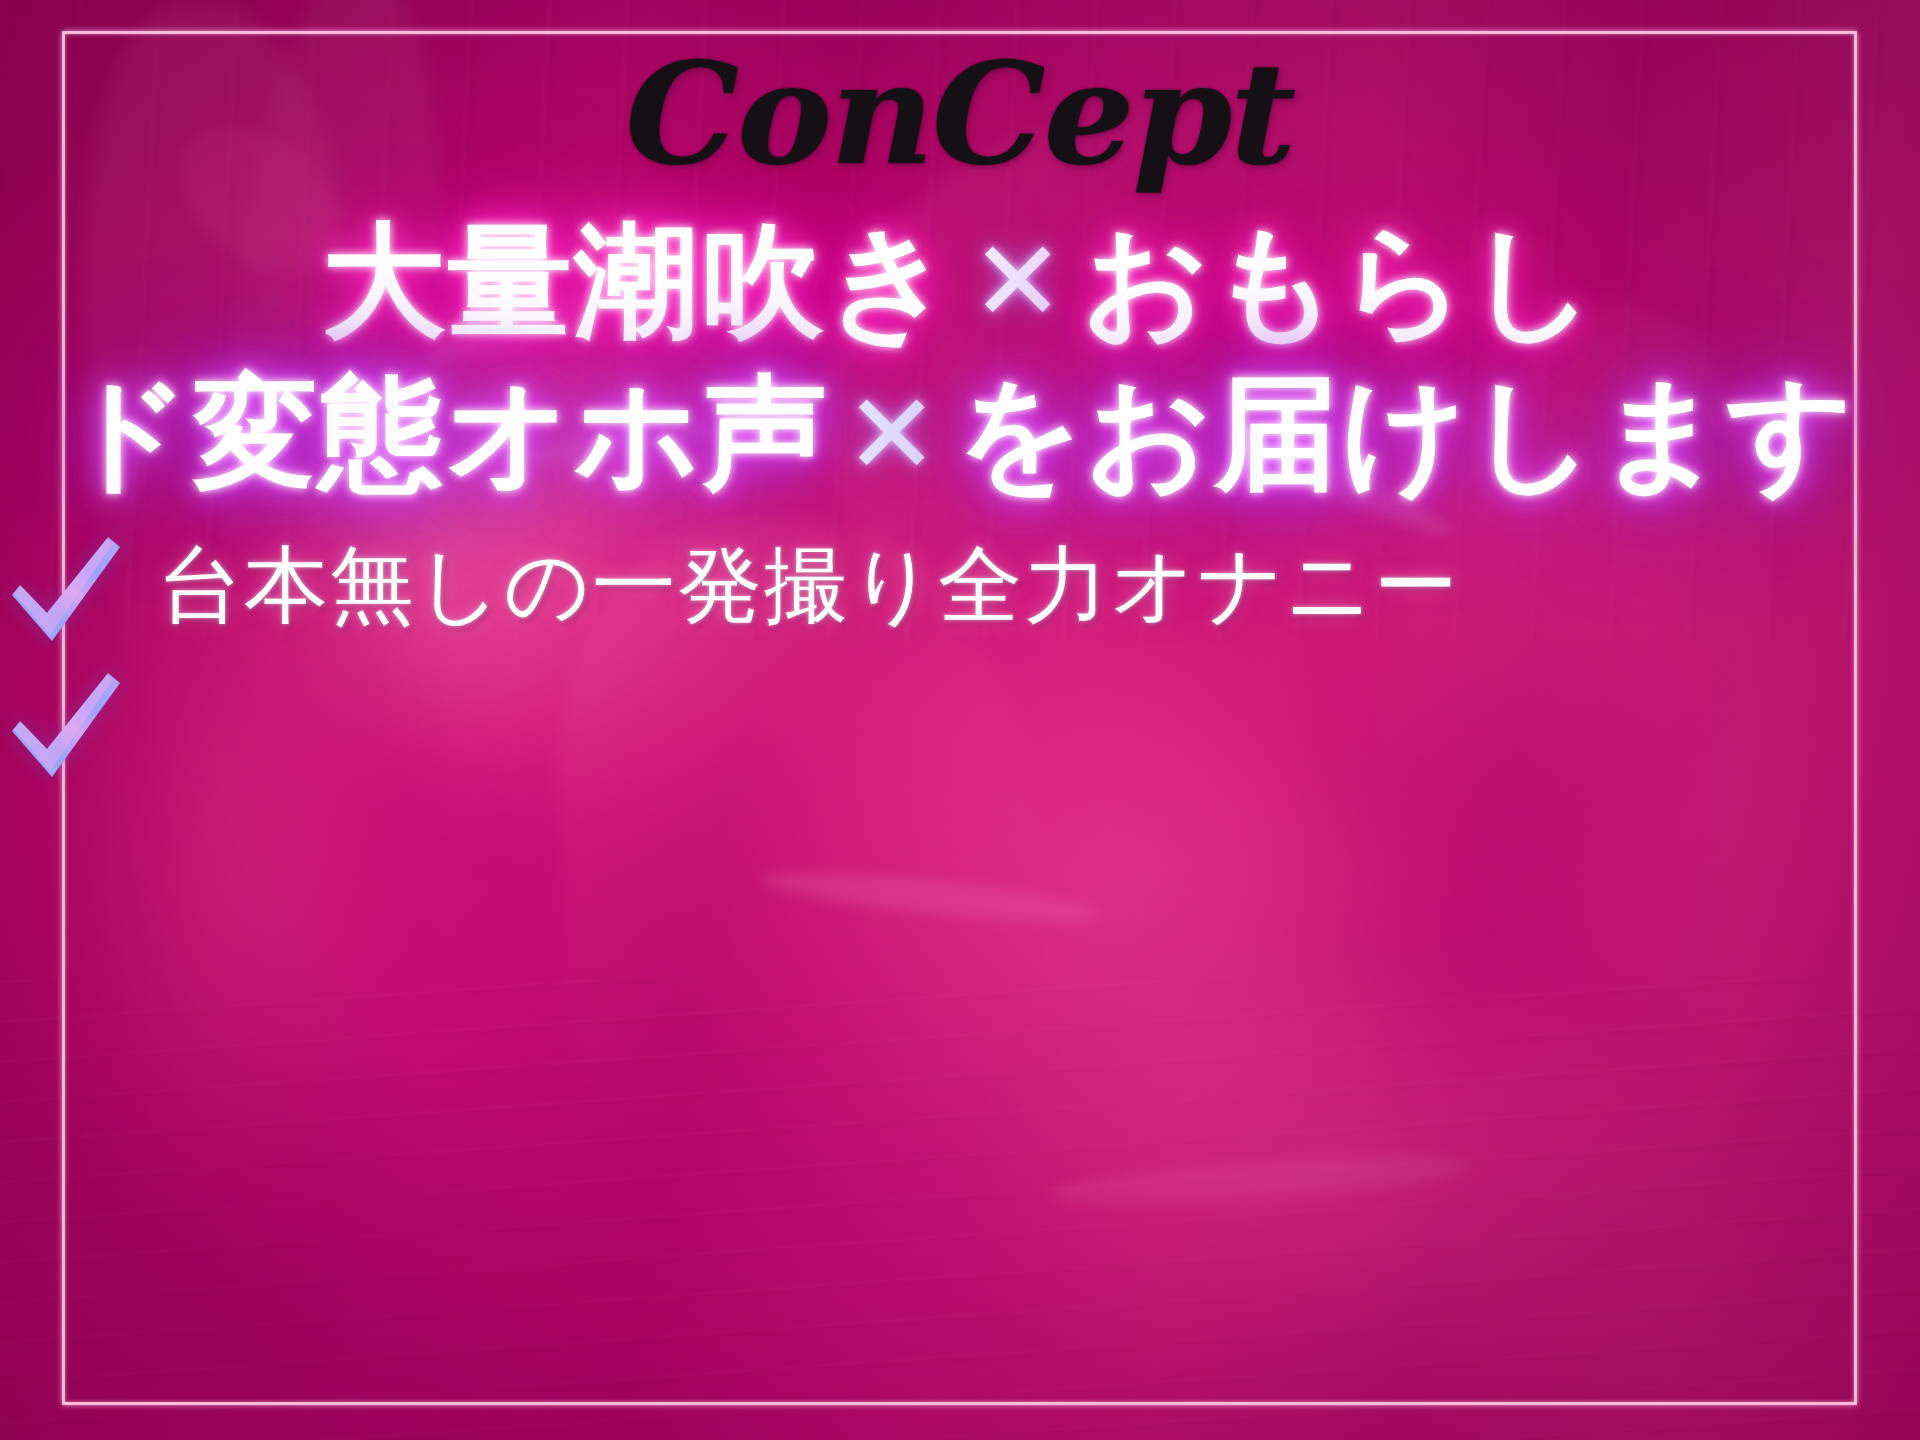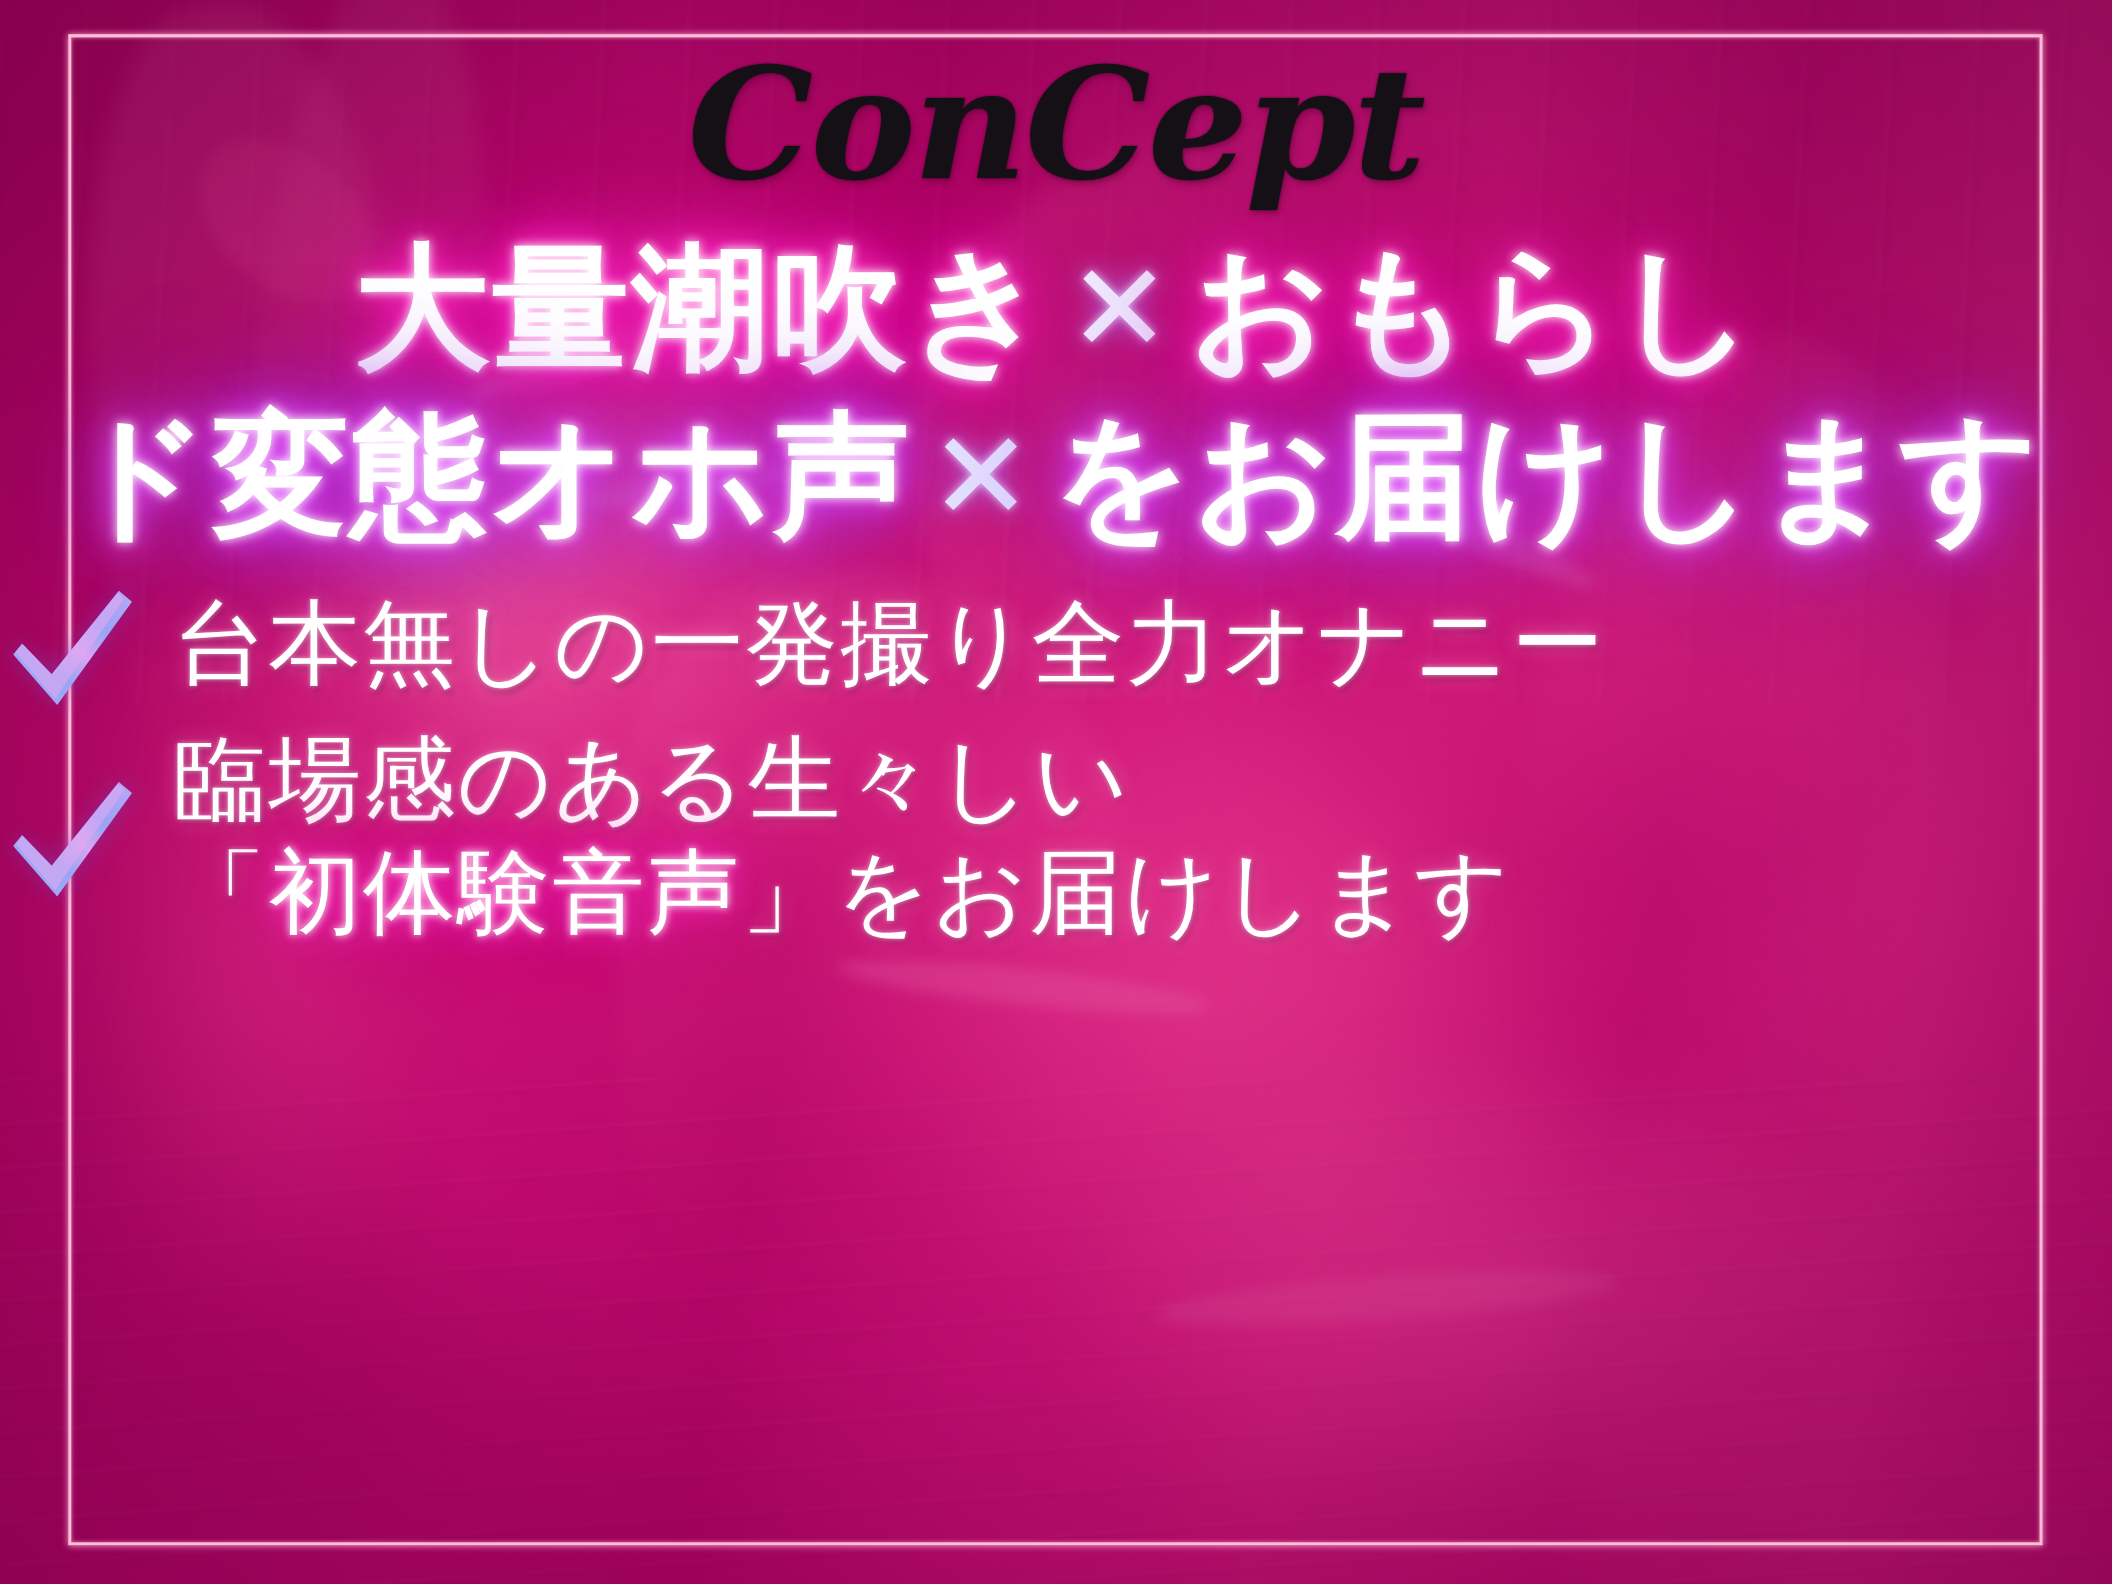--- a/index.html
+++ b/index.html
@@ -328,23 +328,17 @@
                 <stop offset="34%" stop-color="#9aa4f6"></stop>
                 <stop offset="52%" stop-color="#d6a6f2"></stop>
                 <stop offset="70%" stop-color="#9aa4f6"></stop>
                 <stop offset="100%" stop-color="#b7a7f4"></stop>
               </linearGradient>
             </defs>
             <path d="M12 72 L20 62 L47 90 L108 14 L120 24 L52 118 Z" fill="url(#ckg2)"></path>
             <path d="M14 70 L21 63 L47 90 L107 16 L113 21 L50 112 Z" fill="#e3a9f2" opacity="0.55"></path>
           </svg>
         </span>
-        <span class="check-text two-line">
-          <span>臨場感のある生々しい</span>
-          <span class="line2">
-            <span>「</span><span class="hl">初体験音声</span><span>」をお届けします</span>
-          </span>
-        </span>
       </div>
 
     </div>
   </div>
 </div>
 
 </body></html>

